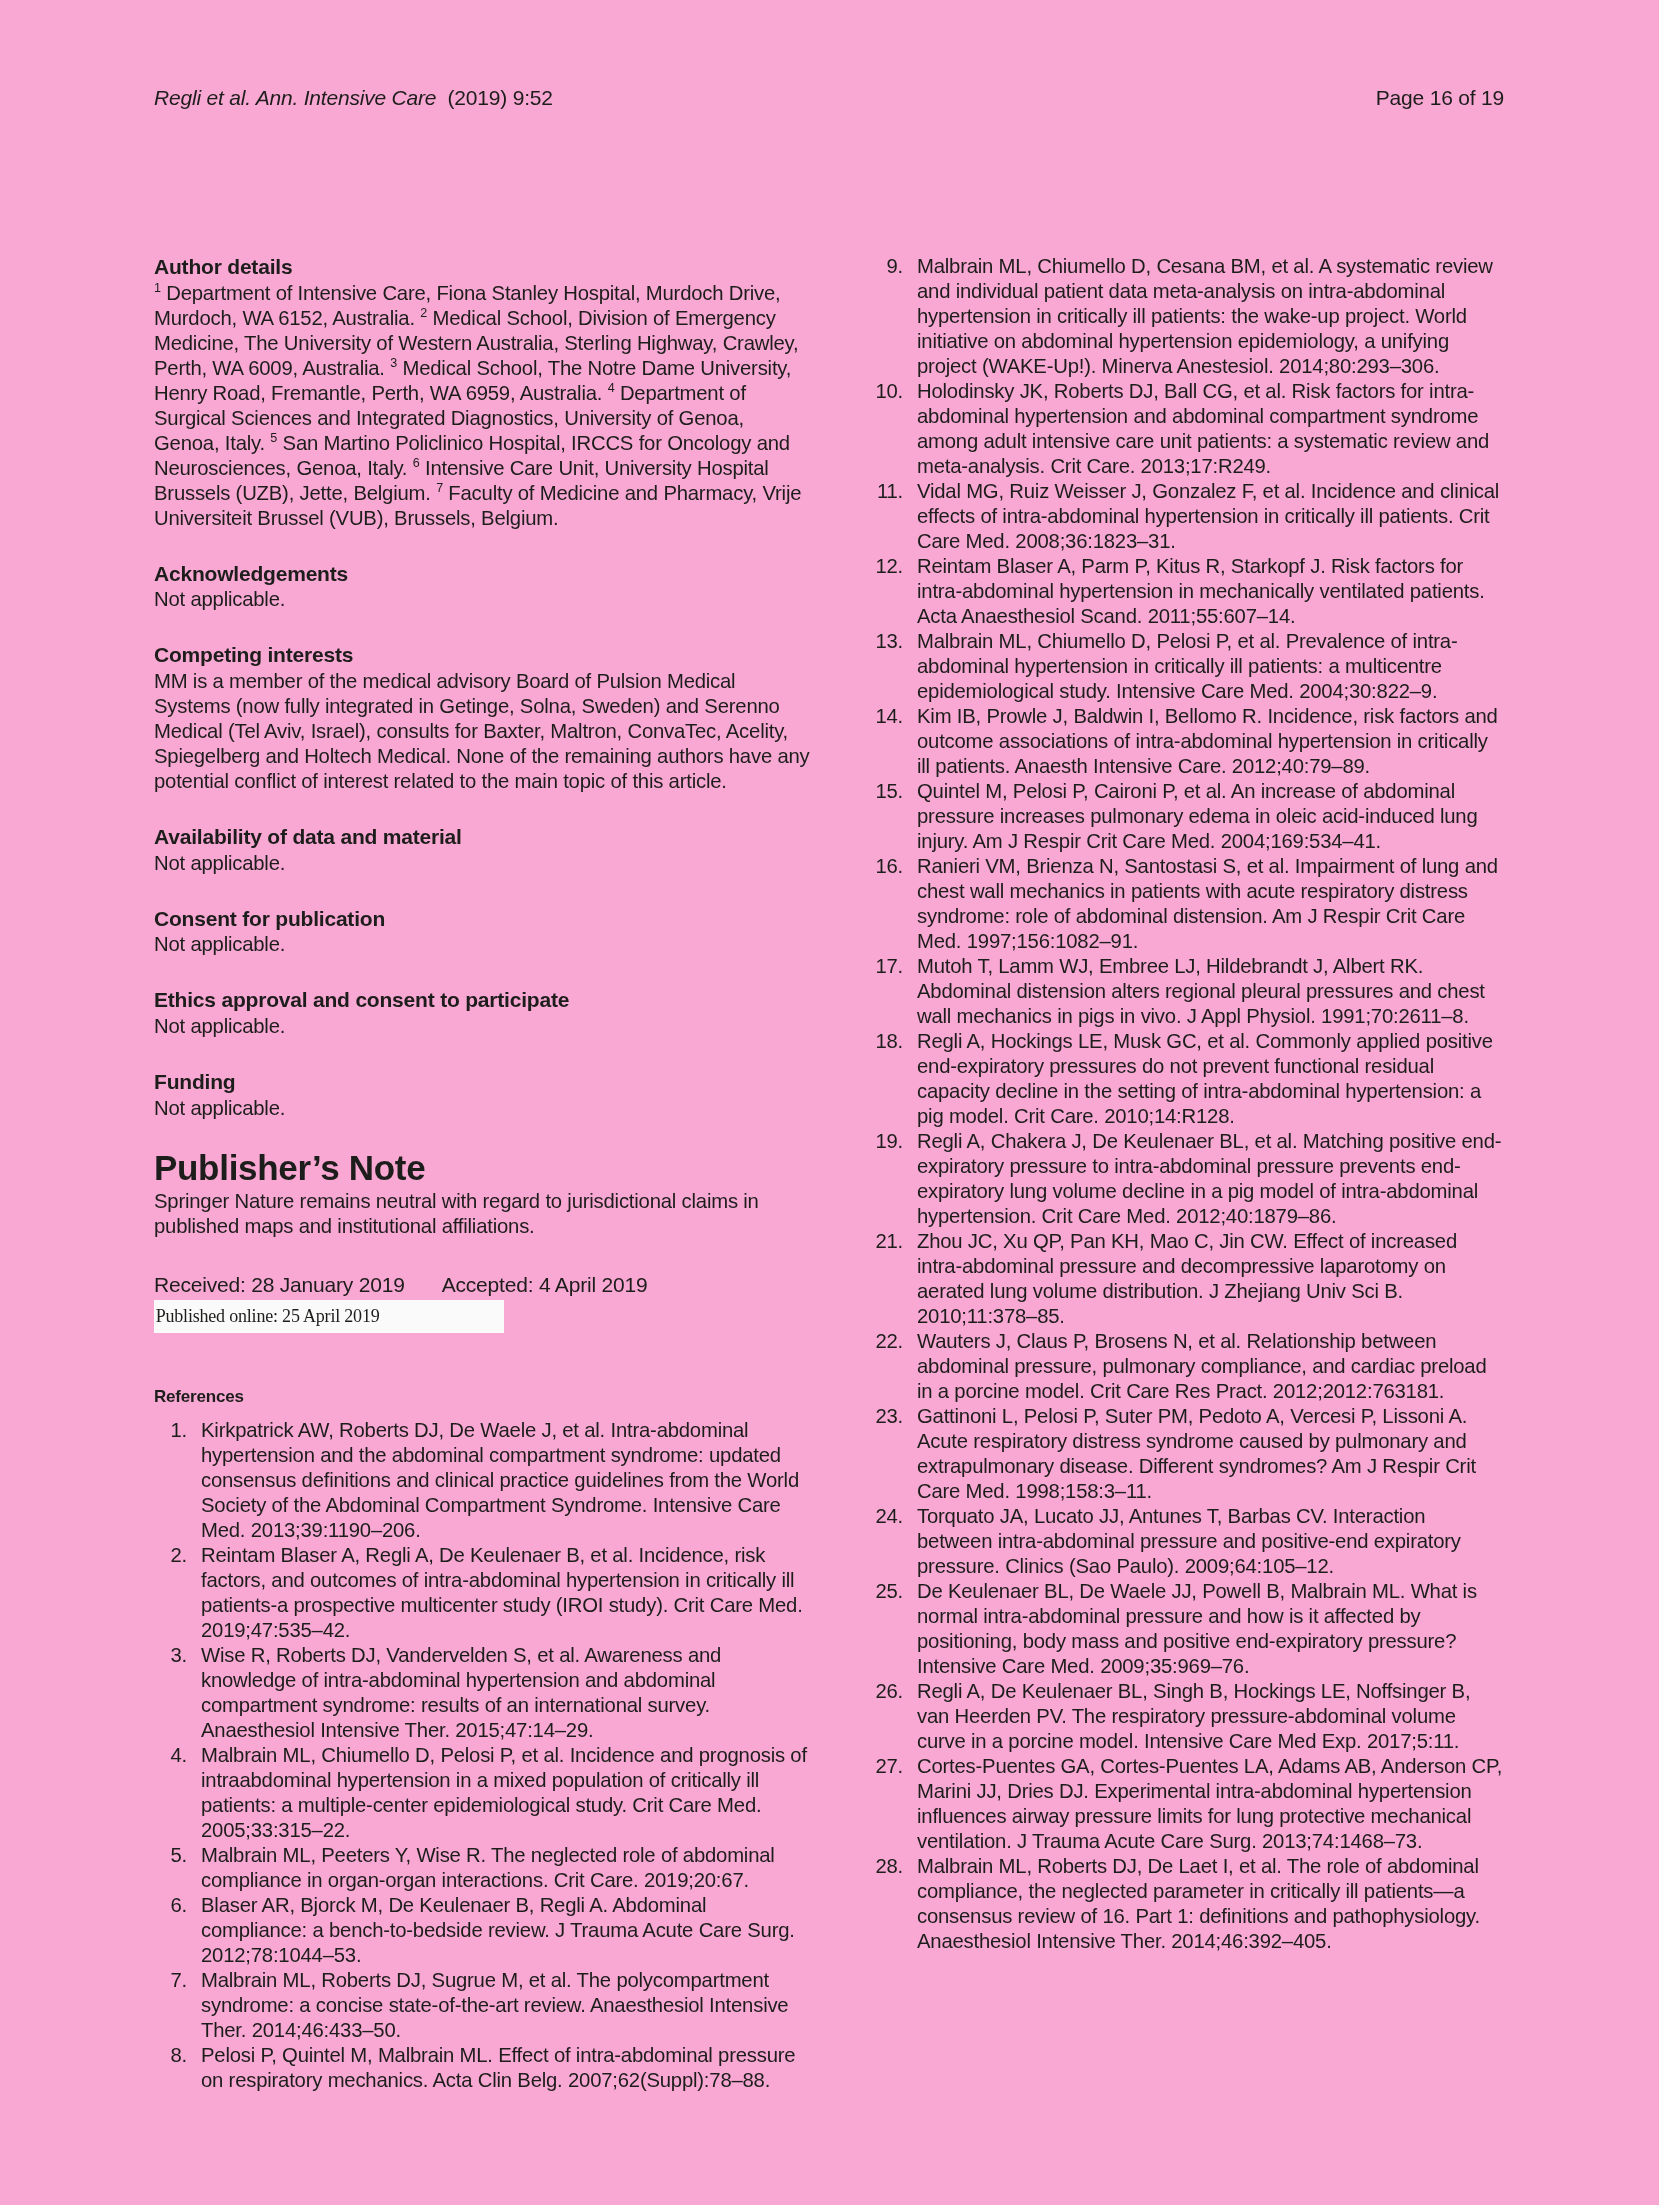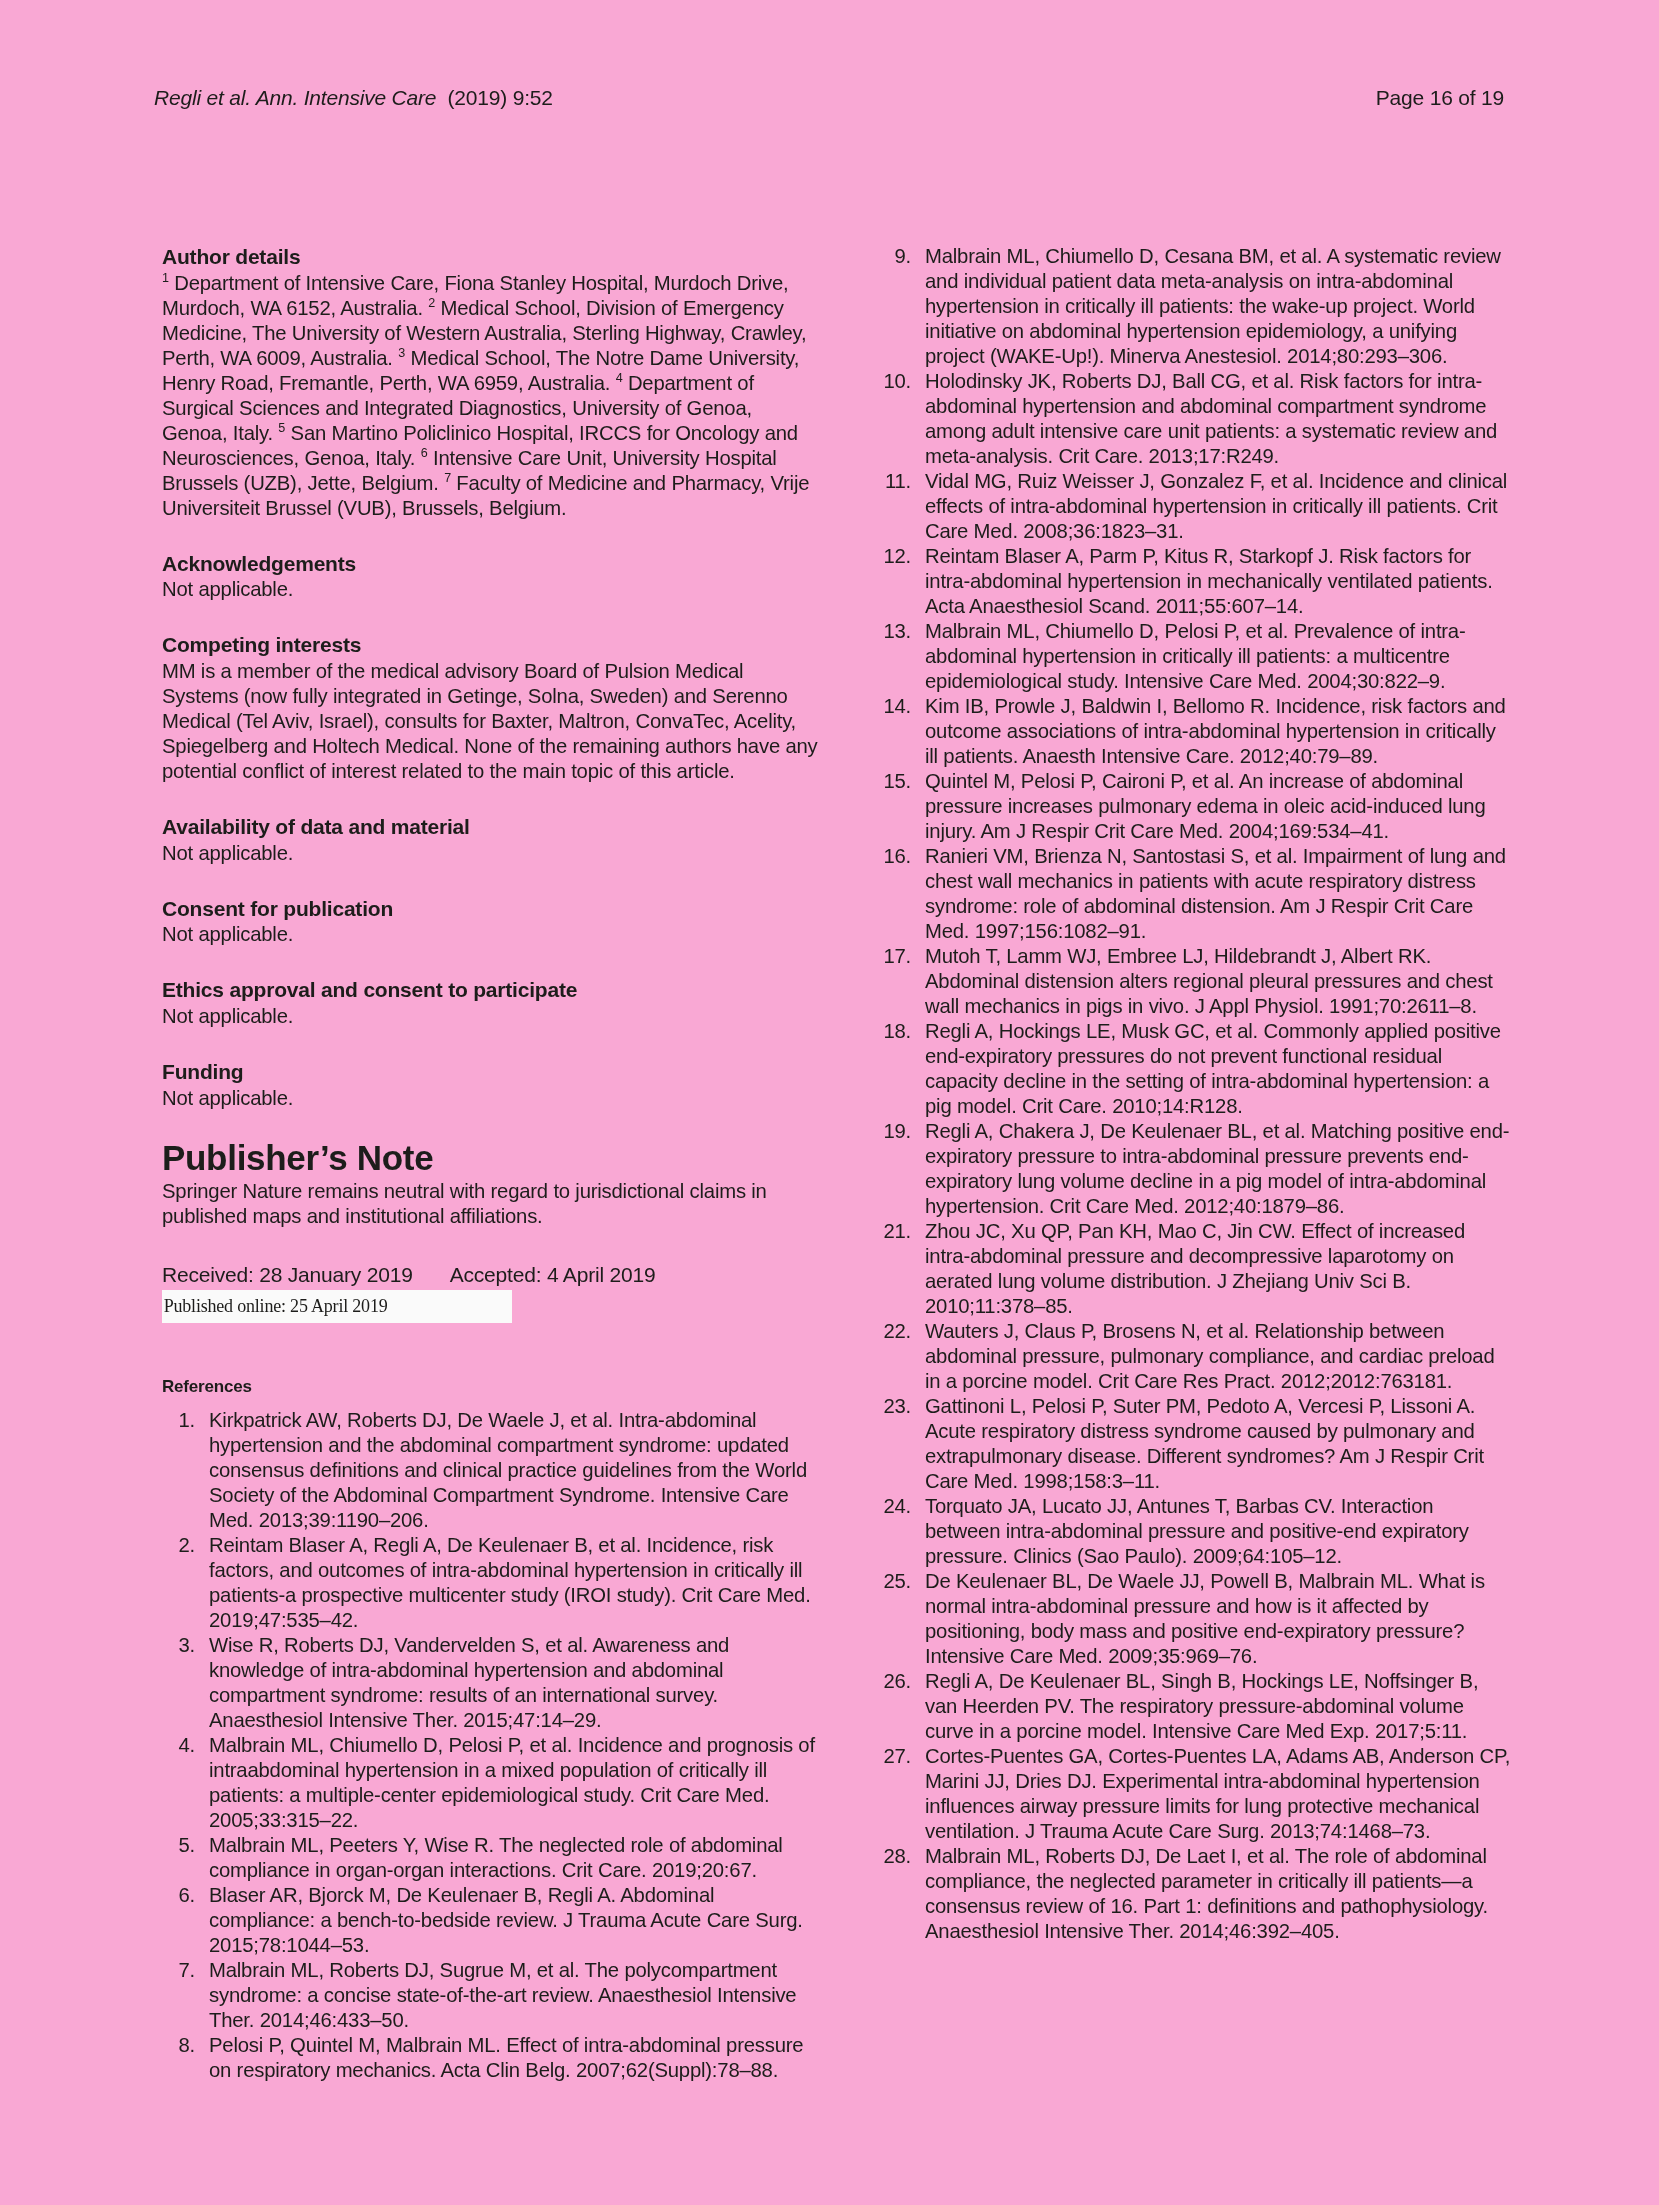--- a/index.html
+++ b/index.html
@@ -15,21 +15,21 @@
   
   .runhead{
     position:absolute;top:85px;left:154px;right:156px;
     font-size:21px;line-height:25px;
   }
   .runhead .cit{float:left;}
   .runhead .cit i{font-style:italic;}
   .runhead .pageno{float:right;}
 
   
-  .col{position:absolute;top:244px;font-size:20.3px;line-height:25px;margin-left:8px;}
+  .col{position:absolute;top:254px;font-size:20.3px;line-height:25px;}
   .col-left{left:154px;width:657px;}
   .col-right{left:870px;width:634px;}
 
   .section{margin-top:30px;}
   .section:first-child{margin-top:0;}
   h3.subhead{
     font-size:21px;line-height:25px;font-weight:700;margin:0 0 1.7px 0;
     letter-spacing:-0.2px;
   }
   p.body{margin:0;}
@@ -118,21 +118,21 @@
     </div>
 
     <div class="refs">
       <h3 class="refs-head">References</h3>
       <ol class="reflist">
           <li class="ref-item"><span class="ref-num">1.</span><span class="ref-text">Kirkpatrick AW, Roberts DJ, De Waele J, et al. Intra-abdominal hypertension and the abdominal compartment syndrome: updated consensus definitions and clinical practice guidelines from the World Society of the Abdominal Compartment Syndrome. Intensive Care Med. 2013;39:1190–206.</span></li>
           <li class="ref-item"><span class="ref-num">2.</span><span class="ref-text">Reintam Blaser A, Regli A, De Keulenaer B, et al. Incidence, risk factors, and outcomes of intra-abdominal hypertension in critically ill patients-a prospective multicenter study (IROI study). Crit Care Med. 2019;47:535–42.</span></li>
           <li class="ref-item"><span class="ref-num">3.</span><span class="ref-text">Wise R, Roberts DJ, Vandervelden S, et al. Awareness and knowledge of intra-abdominal hypertension and abdominal compartment syndrome: results of an international survey. Anaesthesiol Intensive Ther. 2015;47:14–29.</span></li>
           <li class="ref-item"><span class="ref-num">4.</span><span class="ref-text">Malbrain ML, Chiumello D, Pelosi P, et al. Incidence and prognosis of intraabdominal hypertension in a mixed population of critically ill patients: a multiple-center epidemiological study. Crit Care Med. 2005;33:315–22.</span></li>
           <li class="ref-item"><span class="ref-num">5.</span><span class="ref-text">Malbrain ML, Peeters Y, Wise R. The neglected role of abdominal compliance in organ-organ interactions. Crit Care. 2019;20:67.</span></li>
-          <li class="ref-item"><span class="ref-num">6.</span><span class="ref-text">Blaser AR, Bjorck M, De Keulenaer B, Regli A. Abdominal compliance: a bench-to-bedside review. J Trauma Acute Care Surg. 2015;78:1044–53.</span></li>
+          <li class="ref-item"><span class="ref-num">6.</span><span class="ref-text">Blaser AR, Bjorck M, De Keulenaer B, Regli A. Abdominal compliance: a bench-to-bedside review. J Trauma Acute Care Surg. 2012;78:1044–53.</span></li>
           <li class="ref-item"><span class="ref-num">7.</span><span class="ref-text">Malbrain ML, Roberts DJ, Sugrue M, et al. The polycompartment syndrome: a concise state-of-the-art review. Anaesthesiol Intensive Ther. 2014;46:433–50.</span></li>
           <li class="ref-item"><span class="ref-num">8.</span><span class="ref-text">Pelosi P, Quintel M, Malbrain ML. Effect of intra-abdominal pressure on respiratory mechanics. Acta Clin Belg. 2007;62(Suppl):78–88.</span></li>
         </ol>
     </div>
 
   </div>
 
   <div class="col col-right">
     <ol class="reflist">
         <li class="ref-item"><span class="ref-num">9.</span><span class="ref-text">Malbrain ML, Chiumello D, Cesana BM, et al. A systematic review and individual patient data meta-analysis on intra-abdominal hypertension in critically ill patients: the wake-up project. World initiative on abdominal hypertension epidemiology, a unifying project (WAKE-Up!). Minerva Anestesiol. 2014;80:293–306.</span></li>

